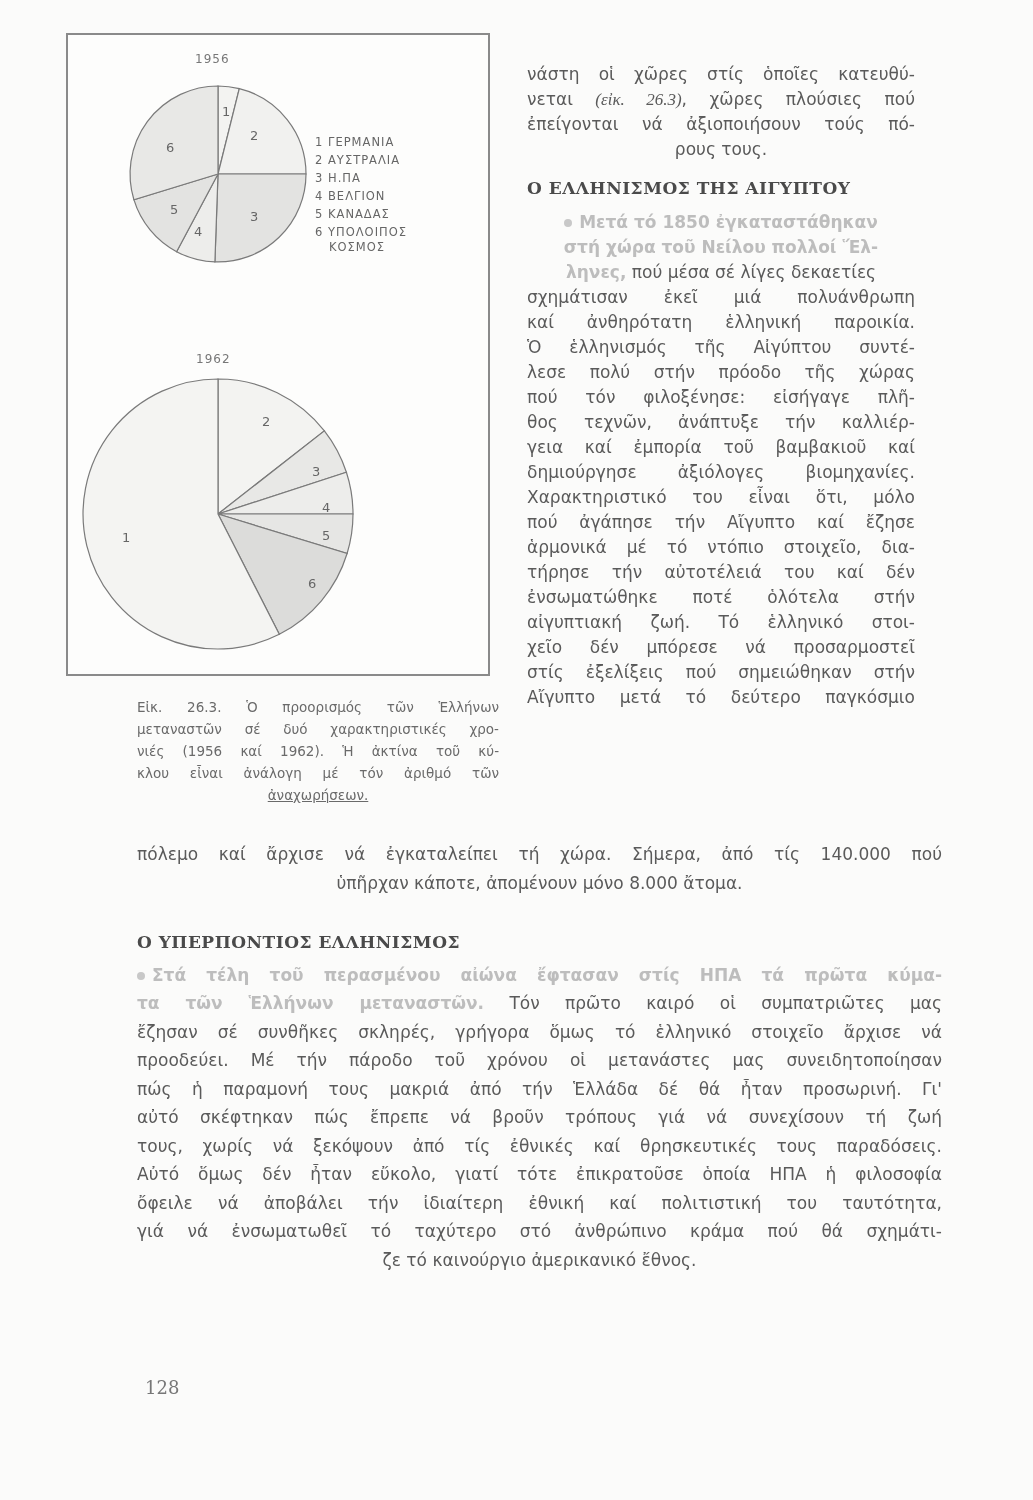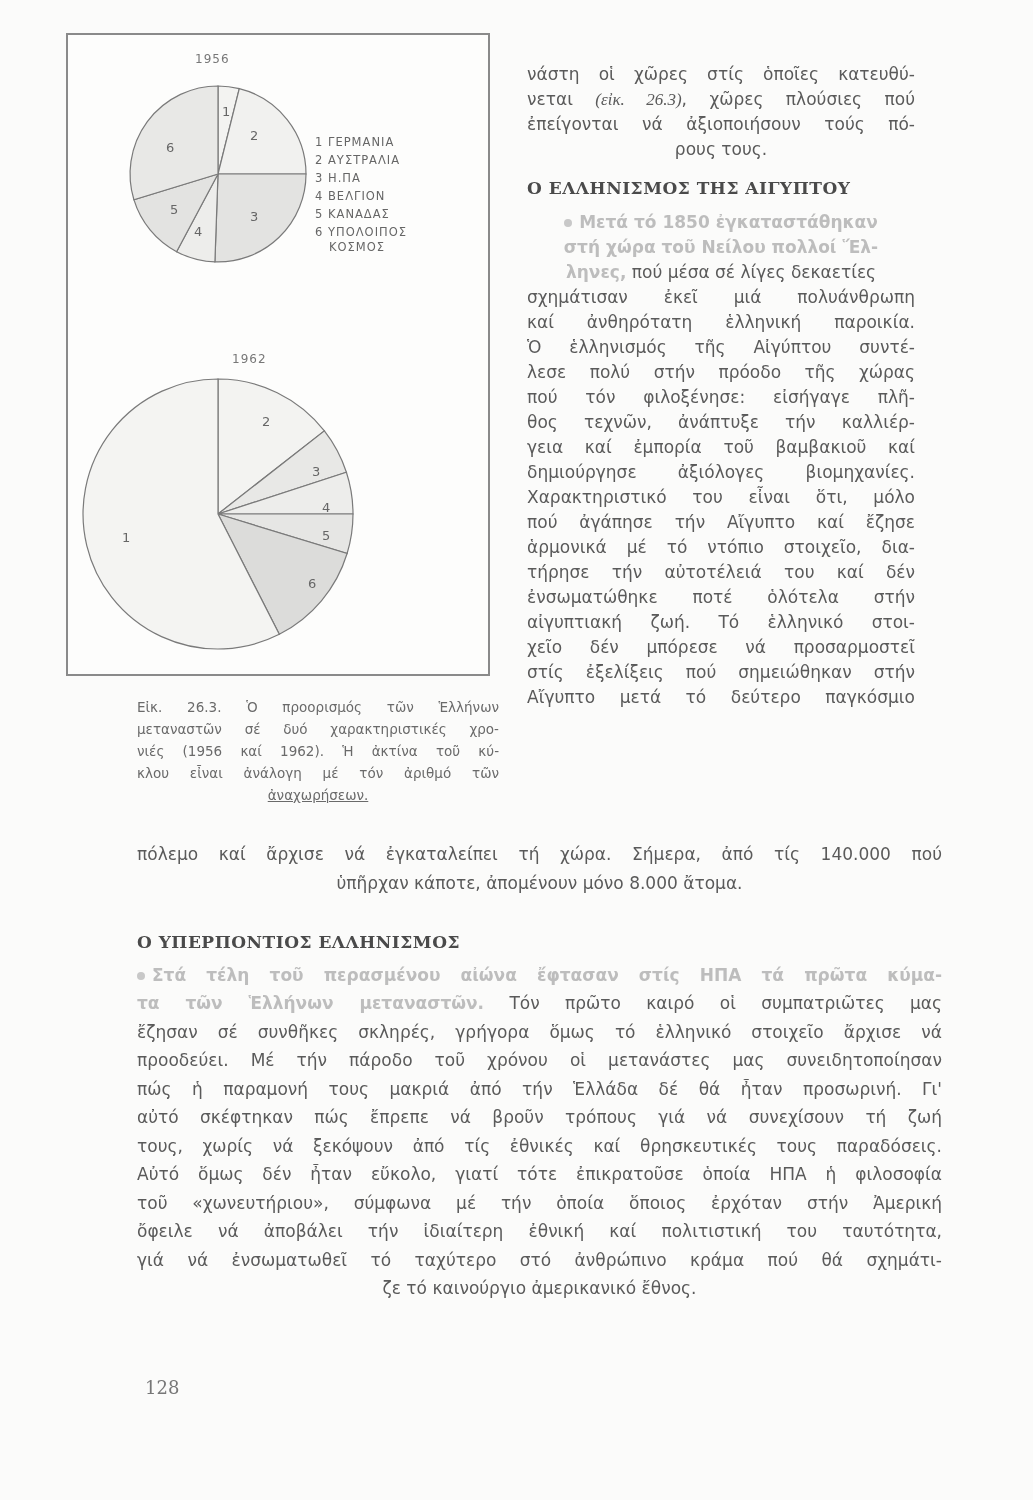--- a/index.html
+++ b/index.html
@@ -126,21 +126,21 @@
 <div class="legend">
   <div><span>1</span> <span>ΓΕΡΜΑΝΙΑ</span></div>
   <div><span>2</span> <span>ΑΥΣΤΡΑΛΙΑ</span></div>
   <div><span>3</span> <span>Η.ΠΑ</span></div>
   <div><span>4</span> <span>ΒΕΛΓΙΟΝ</span></div>
   <div><span>5</span> <span>ΚΑΝΑΔΑΣ</span></div>
   <div><span>6</span> <span>ΥΠΟΛΟΙΠΟΣ</span></div>
   <div class="sub">ΚΟΣΜΟΣ</div>
 </div>
 
-<div class="pie-year" style="left:196px; top:352px;margin-left:36px;">1962</div>
+<div class="pie-year" style="left:196px; top:352px;">1962</div>
 
 <svg class="pie-svg" style="left:80px; top:376px;" width="280" height="280" viewBox="0 0 280 280">
   <g stroke="#7a7a7a" stroke-width="1.2">
 
     <path d="M138,138 L138,3 A135,135 0 0 1 244.4,54.9 Z" fill="#f3f3f1"></path>
     <path d="M138,138 L244.4,54.9 A135,135 0 0 1 266.4,96.3 Z" fill="#e8e8e6"></path>
     <path d="M138,138 L266.4,96.3 A135,135 0 0 1 273,138 Z" fill="#ededeb"></path>
     <path d="M138,138 L273,138 A135,135 0 0 1 267.1,177.5 Z" fill="#e6e6e4"></path>
     <path d="M138,138 L267.1,177.5 A135,135 0 0 1 199.3,258.3 Z" fill="#dcdcda"></path>
     <path d="M138,138 L199.3,258.3 A135,135 0 1 1 138,3 Z" fill="#f4f4f2"></path>
@@ -199,19 +199,18 @@
 <div class="full" style="top:928px;">
   <div class="heading" style="margin-bottom:4px;">Ο ΥΠΕΡΠΟΝΤΙΟΣ ΕΛΛΗΝΙΣΜΟΣ</div>
   <span class="line lead-bold just"><span class="bullet"></span><span>Στά τέλη τοῦ περασμένου αἰώνα ἔφτασαν στίς ΗΠΑ τά πρῶτα κύμα-</span></span>
   <span class="line just"><span class="lead-bold">τα τῶν Ἑλλήνων μεταναστῶν.</span><span> Τόν πρῶτο καιρό οἱ συμπατριῶτες μας</span></span>
   <span class="line just">ἔζησαν σέ συνθῆκες σκληρές, γρήγορα ὅμως τό ἑλληνικό στοιχεῖο ἄρχισε νά</span>
   <span class="line just">προοδεύει. Μέ τήν πάροδο τοῦ χρόνου οἱ μετανάστες μας συνειδητοποίησαν</span>
   <span class="line just">πώς ἡ παραμονή τους μακριά ἀπό τήν Ἑλλάδα δέ θά ἦταν προσωρινή. Γι'</span>
   <span class="line just">αὐτό σκέφτηκαν πώς ἔπρεπε νά βροῦν τρόπους γιά νά συνεχίσουν τή ζωή</span>
   <span class="line just">τους, χωρίς νά ξεκόψουν ἀπό τίς ἐθνικές καί θρησκευτικές τους παραδόσεις.</span>
   <span class="line just">Αὐτό ὅμως δέν ἦταν εὔκολο, γιατί τότε ἐπικρατοῦσε ὁποία ΗΠΑ ἡ φιλοσοφία</span>
-  <span class="line just">τοῦ «χωνευτήριου», σύμφωνα μέ τήν ὁποία ὅποιος ἐρχόταν στήν Ἀμερική</span>
   <span class="line just">ὄφειλε νά ἀποβάλει τήν ἰδιαίτερη ἐθνική καί πολιτιστική του ταυτότητα,</span>
   <span class="line just">γιά νά ἐνσωματωθεῖ τό ταχύτερο στό ἀνθρώπινο κράμα πού θά σχημάτι-</span>
   <span class="line">ζε τό καινούργιο ἀμερικανικό ἔθνος.</span>
 </div>
 
 <div class="page-number">128</div>
 
 </body></html>

